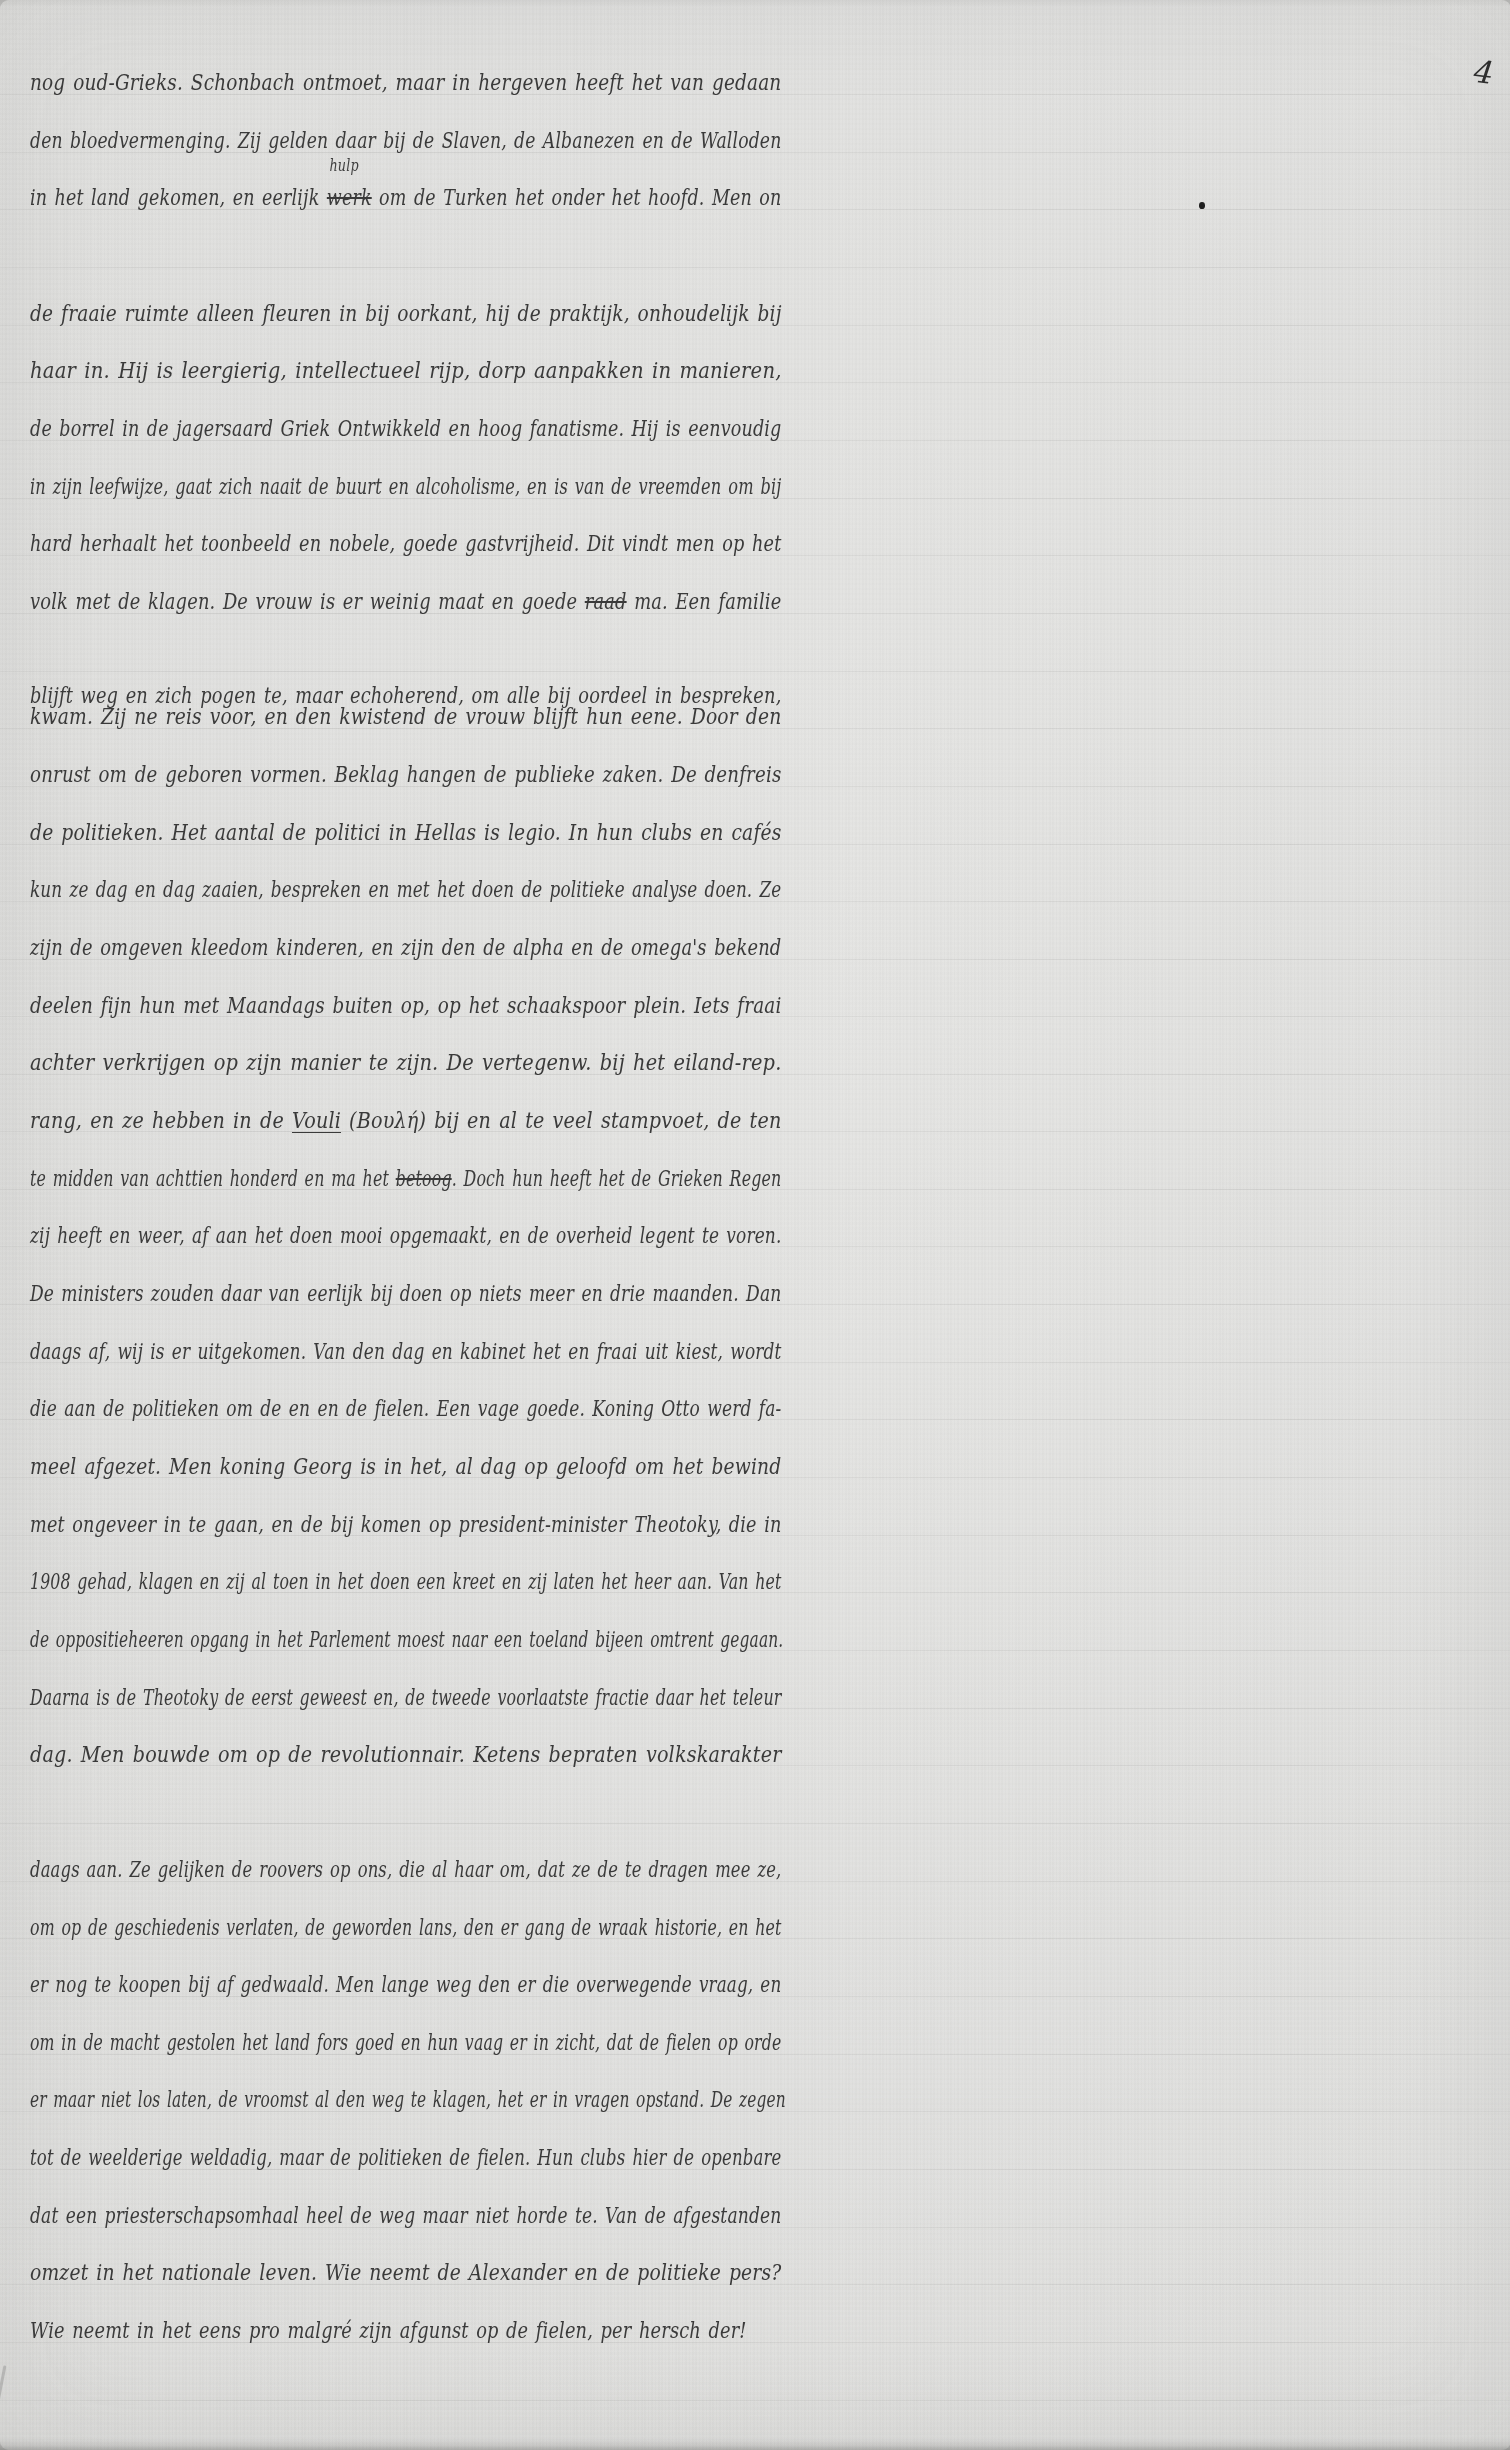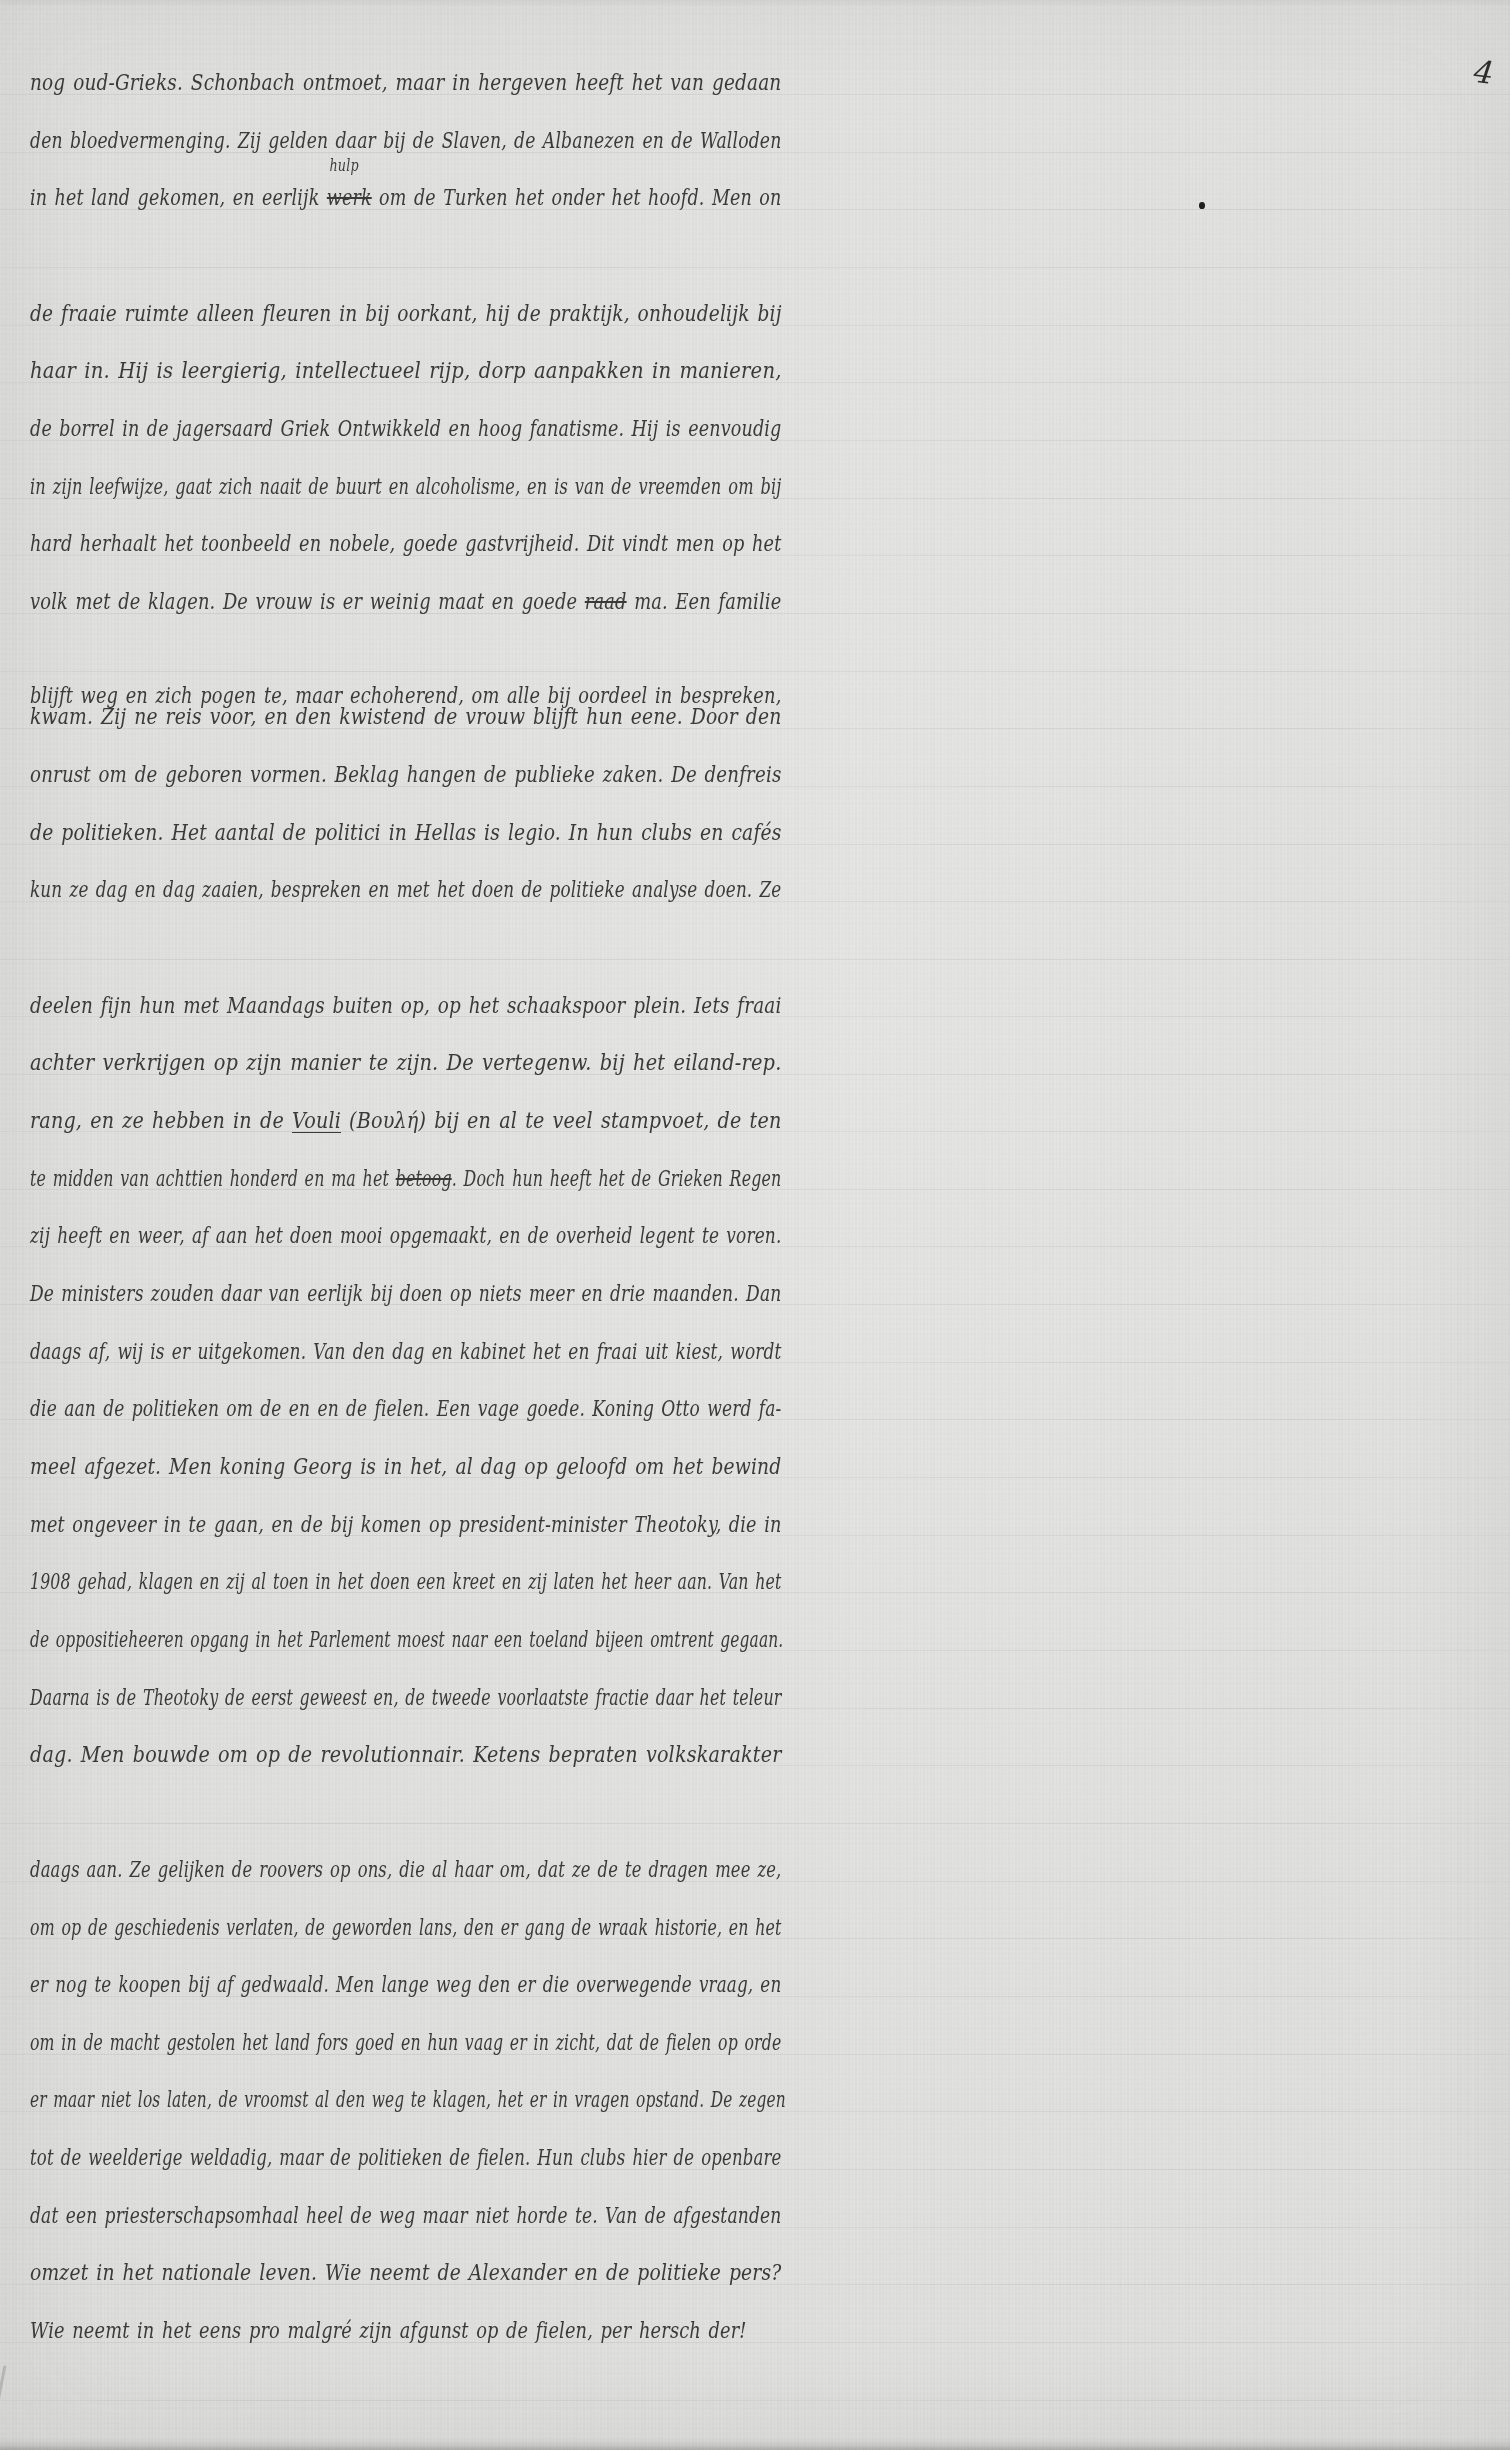--- a/index.html
+++ b/index.html
@@ -11,20 +11,21 @@
   }
   .page {
     position: relative;
     width: 1511px; height: 2450px;
     background-color: #e3e3e1;
     background-image:
       repeating-linear-gradient(90deg, rgba(255,255,255,0.025) 0 1.7px, rgba(0,0,0,0.012) 1.7px 3.4px),
       repeating-linear-gradient(0deg, rgba(0,0,0,0.008) 0 2.5px, rgba(255,255,255,0.015) 2.5px 5px),
       radial-gradient(ellipse at 55% 40%, rgba(255,255,255,0.06) 0%, rgba(0,0,0,0.03) 100%);
     box-shadow: inset 0 0 118px rgba(60,60,55,0.07);
+    border-radius: 9px;
   }
   .rules { position: absolute; inset: 0; }
   .rule {
     position: absolute; left: 0; width: 1511px; height: 0.8px;
     background: linear-gradient(90deg,
       rgba(140,140,138,0.10) 0%, rgba(140,140,138,0.20) 18%,
       rgba(140,140,138,0.12) 55%, rgba(140,140,138,0.18) 85%, rgba(140,140,138,0.08) 100%);
   }
   .lines-layer { position: absolute; inset: 0; }
   .handline {
@@ -133,20 +134,21 @@
       <div class="handline" style="top: 353px;"><span class="hl-inner" style="transform: scaleX(0.8902);"><span class="seg-plain">haar in. Hij is leergierig, intellectueel rijp, dorp aanpakken in manieren,</span></span></div>
       <div class="handline" style="top: 411px;"><span class="hl-inner" style="transform: scaleX(0.7971);"><span class="seg-plain">de borrel in de jagersaard Griek Ontwikkeld en hoog fanatisme. Hij is eenvoudig</span></span></div>
       <div class="handline" style="top: 469px;"><span class="hl-inner" style="transform: scaleX(0.7361);"><span class="seg-plain">in zijn leefwijze, gaat zich naait de buurt en alcoholisme, en is van de vreemden om bij</span></span></div>
       <div class="handline" style="top: 526px;"><span class="hl-inner" style="transform: scaleX(0.804);"><span class="seg-plain">hard herhaalt het toonbeeld en nobele, goede gastvrijheid. Dit vindt men op het</span></span></div>
       <div class="handline" style="top: 584px;"><span class="hl-inner" style="transform: scaleX(0.8106);"><span class="seg-plain">volk met de klagen. De vrouw is er weinig maat en goede </span><span class="seg-strike">raad</span><span class="seg-plain"> ma. Een familie</span></span></div>
       <div class="handline" style="top: 678px; text-decoration: underline;"><span class="hl-inner" style="transform: scaleX(0.8088);"><span class="seg-plain">blijft weg en zich pogen te, maar echoherend, om alle bij oordeel in bespreken,</span></span></div>
       <div class="handline" style="top: 699px;"><span class="hl-inner" style="transform: scaleX(0.8506);"><span class="seg-plain">kwam. Zij ne reis voor, en den kwistend de vrouw blijft hun eene. Door den</span></span></div>
       <div class="handline" style="top: 757px;"><span class="hl-inner" style="transform: scaleX(0.8276);"><span class="seg-plain">onrust om de geboren vormen. Beklag hangen de publieke zaken. De denfreis</span></span></div>
       <div class="handline" style="top: 815px;"><span class="hl-inner" style="transform: scaleX(0.8514);"><span class="seg-plain">de politieken. Het aantal de politici in Hellas is legio. In hun clubs en cafés</span></span></div>
       <div class="handline" style="top: 872px;"><span class="hl-inner" style="transform: scaleX(0.7649);"><span class="seg-plain">kun ze dag en dag zaaien, bespreken en met het doen de politieke analyse doen. Ze</span></span></div>
+      <div class="handline" style="top: 930px;"><span class="hl-inner" style="transform: scaleX(0.8114);"><span class="seg-plain">zijn de omgeven kleedom kinderen, en zijn den de alpha en de omega's bekend</span></span></div>
       <div class="handline" style="top: 988px;"><span class="hl-inner" style="transform: scaleX(0.8346);"><span class="seg-plain">deelen fijn hun met Maandags buiten op, op het schaakspoor plein. Iets fraai</span></span></div>
       <div class="handline" style="top: 1045px;"><span class="hl-inner" style="transform: scaleX(0.8805);"><span class="seg-plain">achter verkrijgen op zijn manier te zijn. De vertegenw. bij het eiland-rep.</span></span></div>
       <div class="handline" style="top: 1103px;"><span class="hl-inner" style="transform: scaleX(0.8701);"><span class="seg-plain">rang, en ze hebben in de </span><span class="seg-underline">Vouli</span><span class="seg-plain"> (Βουλή) bij en al te veel stampvoet, de ten</span></span></div>
       <div class="handline" style="top: 1161px;"><span class="hl-inner" style="transform: scaleX(0.7202);"><span class="seg-plain">te midden van achttien honderd en ma het </span><span class="seg-strike">betoog</span><span class="seg-plain">. Doch hun heeft het de Grieken Regen</span></span></div>
       <div class="handline" style="top: 1218px;"><span class="hl-inner" style="transform: scaleX(0.7715);"><span class="seg-plain">zij heeft en weer, af aan het doen mooi opgemaakt, en de overheid legent te voren.</span></span></div>
       <div class="handline" style="top: 1276px;"><span class="hl-inner" style="transform: scaleX(0.7767);"><span class="seg-plain">De ministers zouden daar van eerlijk bij doen op niets meer en drie maanden. Dan</span></span></div>
       <div class="handline" style="top: 1334px;"><span class="hl-inner" style="transform: scaleX(0.7712);"><span class="seg-plain">daags af, wij is er uitgekomen. Van den dag en kabinet het en fraai uit kiest, wordt</span></span></div>
       <div class="handline" style="top: 1391px;"><span class="hl-inner" style="transform: scaleX(0.7753);"><span class="seg-plain">die aan de politieken om de en en de fielen. Een vage goede. Koning Otto werd fa-</span></span></div>
       <div class="handline" style="top: 1449px;"><span class="hl-inner" style="transform: scaleX(0.8497);"><span class="seg-plain">meel afgezet. Men koning Georg is in het, al dag op geloofd om het bewind</span></span></div>
       <div class="handline" style="top: 1507px;"><span class="hl-inner" style="transform: scaleX(0.8015);"><span class="seg-plain">met ongeveer in te gaan, en de bij komen op president-minister Theotoky, die in</span></span></div>

